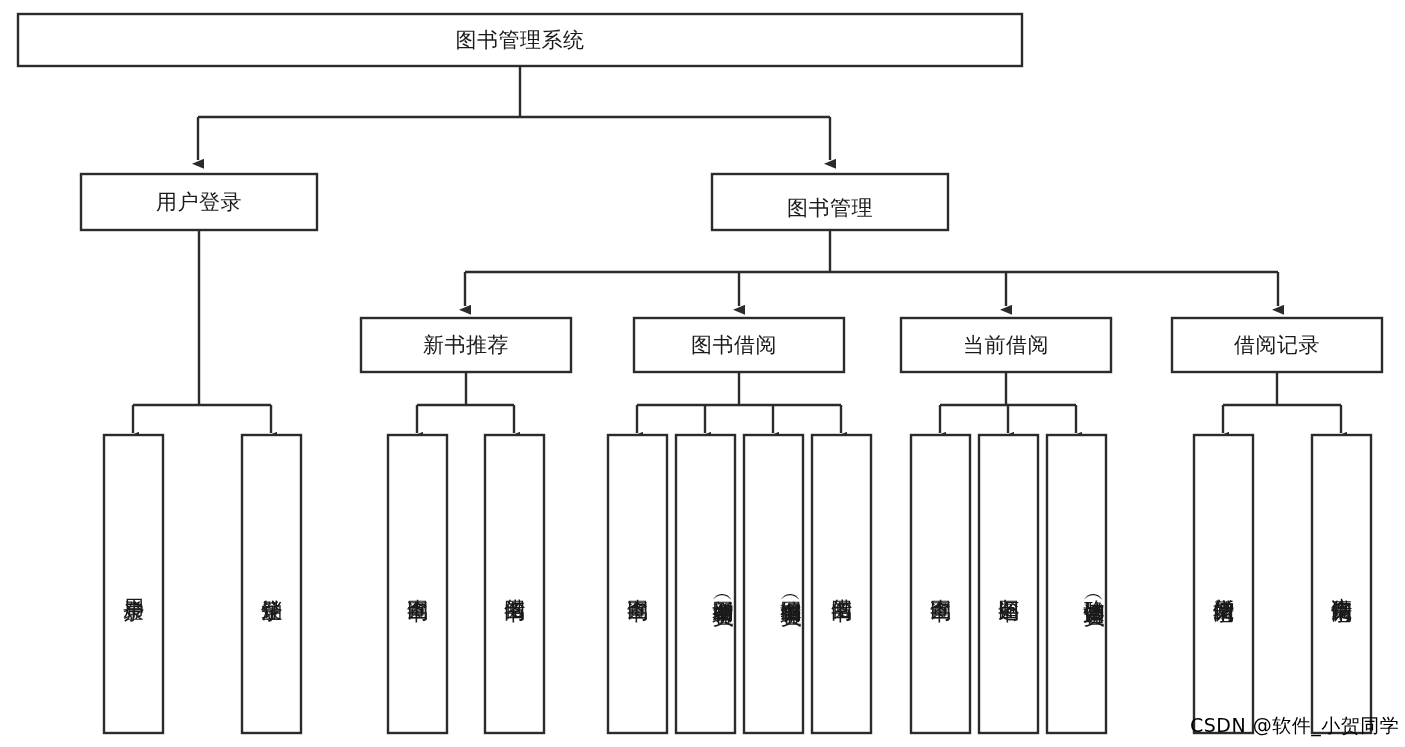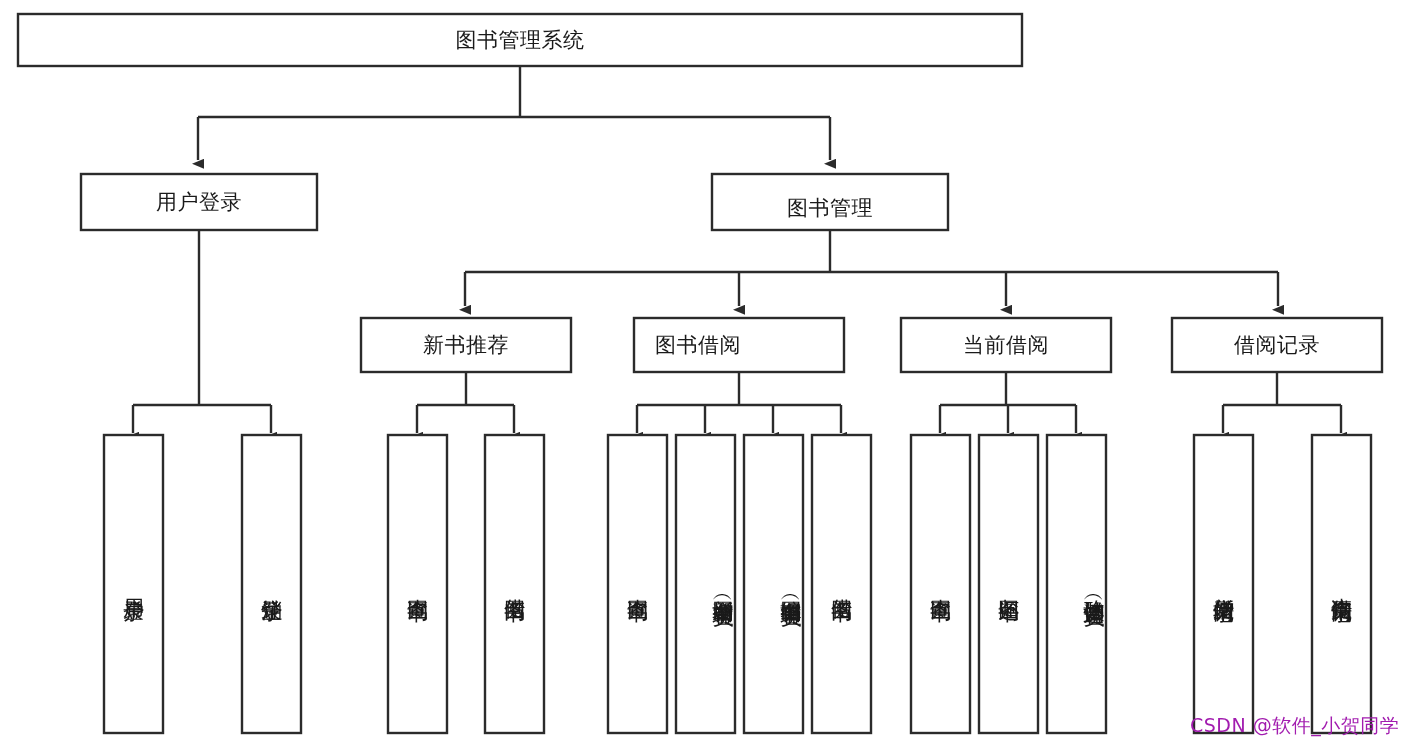--- a/index.html
+++ b/index.html
@@ -57,21 +57,21 @@
     color: #1a1a1a;
     font-size: 21px;
     line-height: 1.16;
     writing-mode: vertical-rl;
     text-orientation: upright;
     letter-spacing: 1px;
     pointer-events: none;
   }
   .watermark {
     position: absolute;
-    color: #a21caf;
+    color: #000000;
     font-size: 19px;
     letter-spacing: 0.5px;
     white-space: nowrap;
     user-select: none;
   }
 </style>
 </head>
 <body>
 
 <div id="diagram-root">
@@ -140,21 +140,21 @@
     <rect class="node-box" x="1194" y="435" width="59" height="298"></rect>
     <rect class="node-box" x="1312" y="435" width="59" height="298"></rect>
   </svg>
 
   <div class="node-label-h" style="left:18px; top:14px; width:1004px; height:52px;">图书管理系统</div>
 
   <div class="node-label-h" style="left:81px; top:174px; width:236px; height:56px;">用户登录</div>
   <div class="node-label-h" style="left:712px; top:174px; width:236px; height:68px;">图书管理</div>
 
   <div class="node-label-h" style="left:361px; top:318px; width:210px; height:54px;text-align:right;">新书推荐</div>
-  <div class="node-label-h" style="left:598px; top:318px; width:200px; height:54px;">图书借阅</div>
+  <div class="node-label-h" style="left:634px; top:318px; width:200px; height:54px;">图书借阅</div>
   <div class="node-label-h" style="left:1172px; top:318px; width:210px; height:54px;">借阅记录</div>
   <div class="node-label-h" style="left:901px; top:318px; width:210px; height:54px;">当前借阅</div>
 
   <div class="node-label-v" style="left:104px; top:435px; width:59px; height:298px;">用户登录</div>
   <div class="node-label-v" style="left:242px; top:435px; width:59px; height:298px;">注销登录</div>
   <div class="node-label-v" style="left:388px; top:435px; width:59px; height:298px;">查询图书</div>
   <div class="node-label-v" style="left:485px; top:435px; width:59px; height:298px;">借阅图书</div>
   <div class="node-label-v" style="left:608px; top:435px; width:59px; height:298px;">查询图书</div>
   <div class="node-label-v" style="left:676px; top:435px; width:59px; height:298px; align-items:flex-start; padding-top:6px; box-sizing:border-box;">新增图书（管理员）</div>
   <div class="node-label-v" style="left:744px; top:435px; width:59px; height:298px; align-items:flex-start; padding-top:6px; box-sizing:border-box;">编辑图书（管理员）</div>

